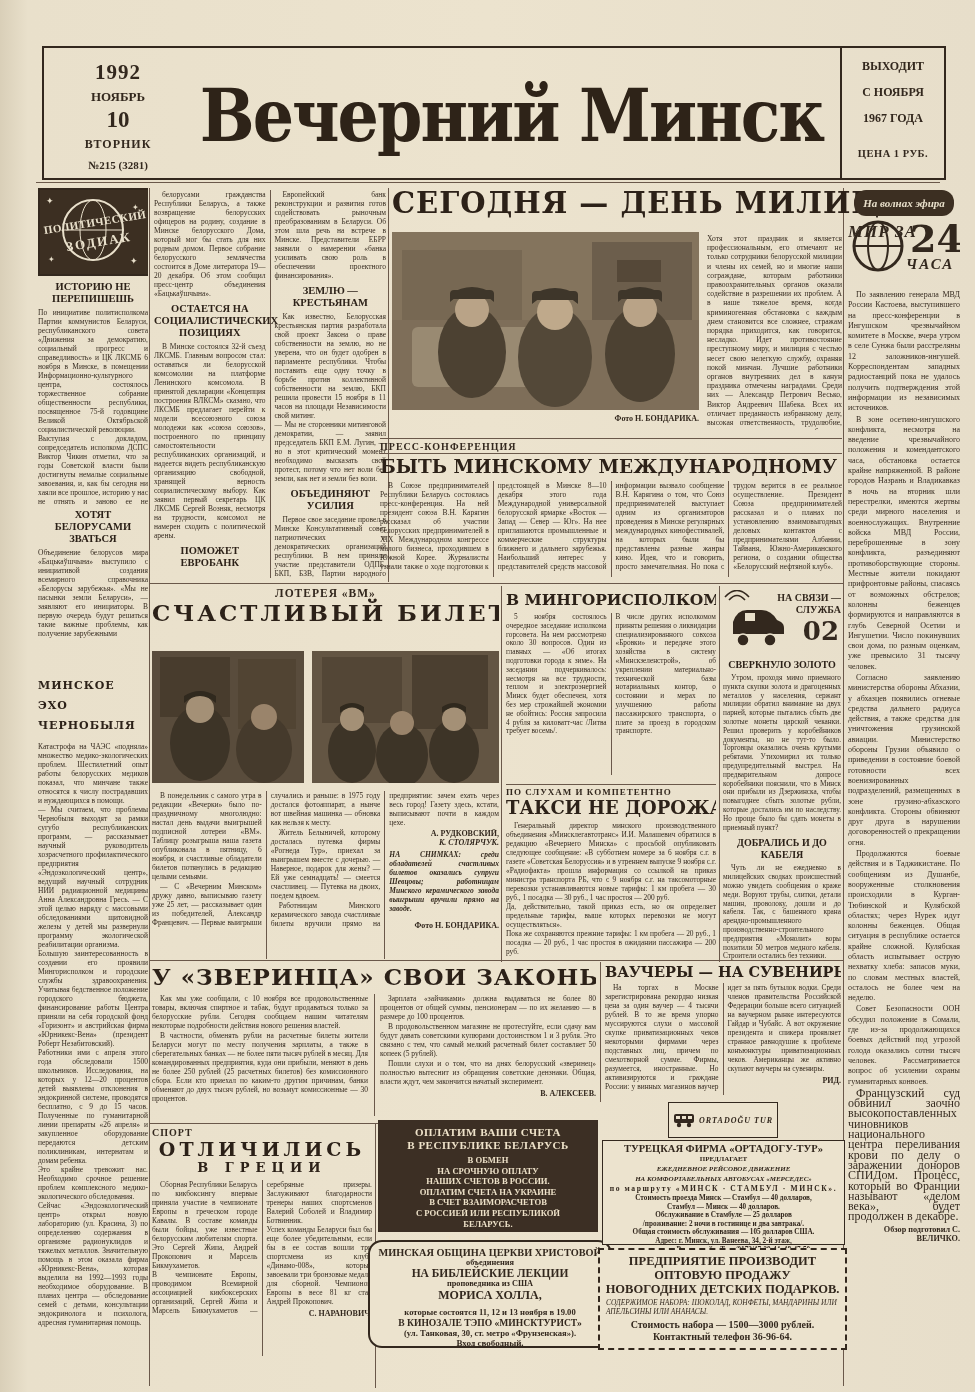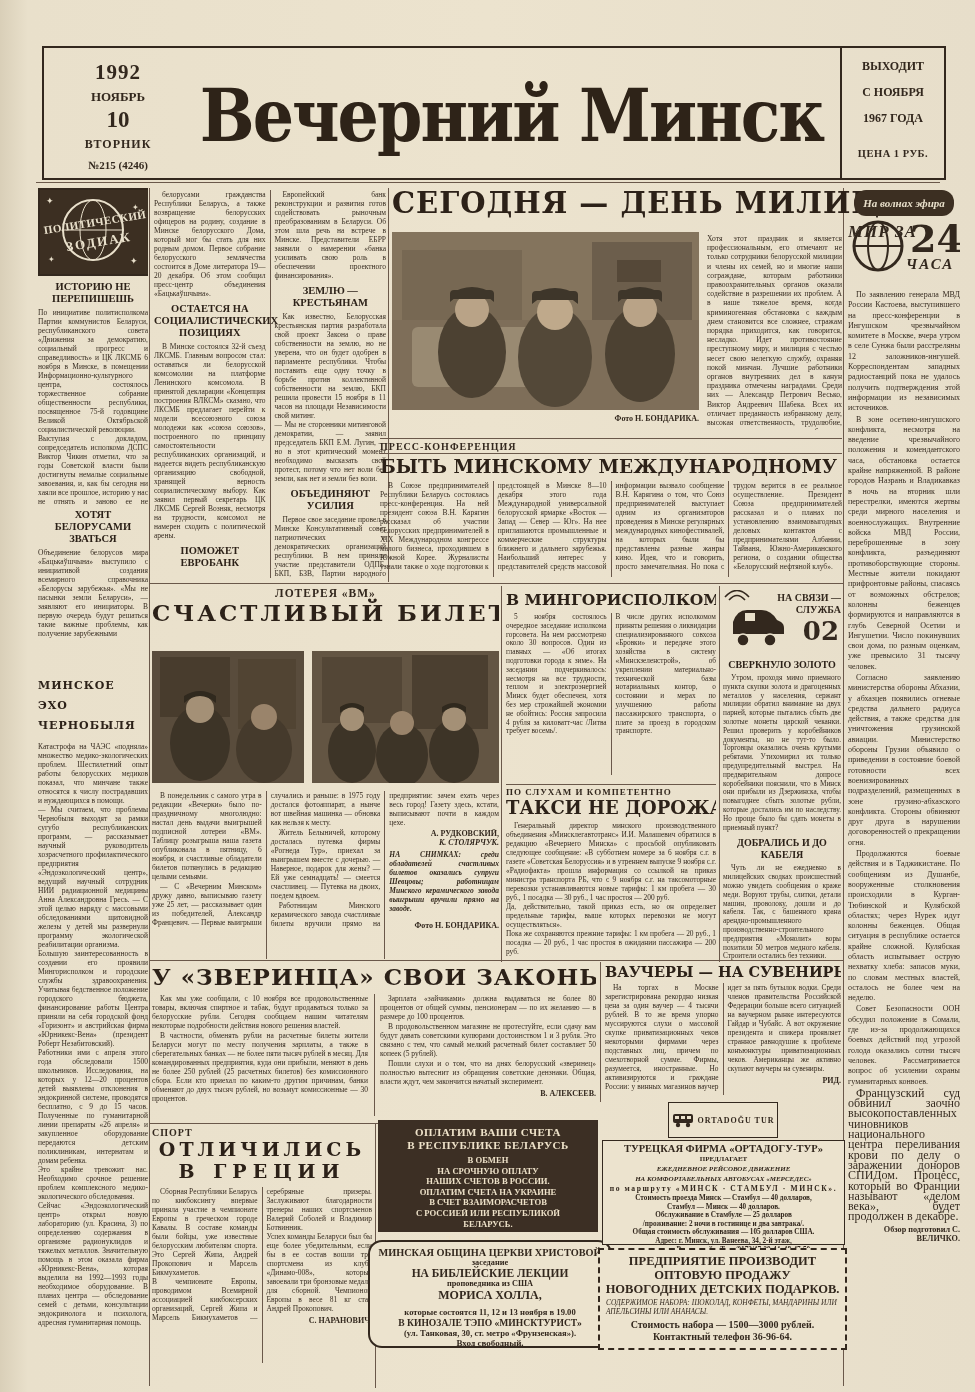--- a/index.html
+++ b/index.html
@@ -82,21 +82,21 @@
 <body>
 
 <div class="page">
 
   <div class="abs hd">
     <div class="abs hd-date">
       <div class="y">1992</div>
       <div class="m">НОЯБРЬ</div>
       <div class="d">10</div>
       <div class="w">ВТОРНИК</div>
-      <div class="n">№215 (4246)</div>
+      <div class="n">№215 (3281)</div>
     </div>
     <div class="abs hd-title">Вечерний Минск</div>
     <div class="abs hd-right">
       <div class="s">ВЫХОДИТ</div>
       <div class="s">С НОЯБРЯ</div>
       <div class="s">1967 ГОДА</div>
       <div class="p">ЦЕНА 1 РУБ.</div>
     </div>
   </div>
   <div class="hr" style="left:36px;top:182px;width:904px;"></div>
@@ -331,21 +331,21 @@
     <div class="serifhead" style="font-size:14.5px;text-align:center;white-space:nowrap;">ВАУЧЕРЫ — НА СУВЕНИРЫ</div>
     <div class="cols2" style="height:112px;margin-top:3px;overflow:hidden;">
       <p class="bt para" style="font-size:7.4px;line-height:9px;">На торгах в Москве зарегистрирована рекордно низкая цена за один ваучер — 4 тысячи рублей. В то же время упорно муссируются слухи о массовой скупке приватизационных чеков некоторыми фирмами через подставных лиц, причем по смехотворной сумме. Фирмы, разумеется, иностранные. Но активизируются и граждане России: у винных магазинов ваучер идет за пять бутылок водки. Среди членов правительства Российской Федерации больше всего ситуацией на ваучерном рынке интересуются Гайдар и Чубайс. А вот окружение президента и спикера проявляет странное равнодушие к проблеме конъюнктуры приватизационных чеков. Американцы же активно скупают ваучеры на сувениры.</p>
       <p class="byl">РИД.</p>
     </div>
   </div>
 
   <div class="abs" style="left:152px;top:1127px;width:220px;height:260px;overflow:hidden;">
     <div class="kick" style="font-size:10px;">СПОРТ</div>
     <div class="serifhead" style="font-size:19px;text-align:center;letter-spacing:4px;">ОТЛИЧИЛИСЬ</div>
-    <div class="serifhead" style="font-size:19px;text-align:center;letter-spacing:6px;">В ГРЕЦИИ</div>
+    <div class="serifhead" style="font-size:13px;text-align:center;letter-spacing:6px;">В ГРЕЦИИ</div>
     <div class="cols2" style="height:176px;margin-top:5px;overflow:hidden;">
       <p class="bt para">Сборная Республики Беларусь по кикбоксингу впервые приняла участие в чемпионате Европы в греческом городе Кавалы. В составе команды были бойцы, уже известные белорусским любителям спорта. Это Сергей Жипа, Андрей Прокопович и Марсель Бикмухаметов.
 В чемпионате Европы, проводимом Всемирной ассоциацией кикбоксерских организаций, Сергей Жипа и Марсель Бикмухаметов — серебряные призеры. Заслуживают благодарности тренеры наших спортсменов Валерий Соболей и Владимир Ботвинник.
 Успех команды Беларуси был бы еще более убедительным, если бы в ее состав вошли три спортсмена из клуба «Динамо-008», которые завоевали три бронзовые медали для сборной. Чемпионом Европы в весе 81 кг стал Андрей Прокопович.</p>
       <p class="byl">С. НАРАНОВИЧ.</p>
     </div>
   </div>
 
   <div class="abs addark" style="left:378px;top:1120px;width:220px;height:106px;padding-top:6px;">
     <div class="a">ОПЛАТИМ ВАШИ СЧЕТА</div>
@@ -355,31 +355,31 @@
     <div class="b">НАШИХ СЧЕТОВ В РОССИИ.</div>
     <div class="b">ОПЛАТИМ СЧЕТА НА УКРАИНЕ</div>
     <div class="b">В СЧЕТ ВЗАИМОРАСЧЕТОВ</div>
     <div class="b">С РОССИЕЙ ИЛИ РЕСПУБЛИКОЙ</div>
     <div class="b">БЕЛАРУСЬ.</div>
     <div class="ph">Т. 368-671.</div>
   </div>
 
   <div class="abs church" style="left:368px;top:1240px;width:240px;height:104px;">
     <div class="c1">МИНСКАЯ ОБЩИНА ЦЕРКВИ ХРИСТОВОЙ</div>
-    <div class="c2">заседание</div>
+    <div class="c2">объединения</div>
     <div class="c3">НА БИБЛЕЙСКИЕ ЛЕКЦИИ</div>
     <div class="c4">проповедника из США</div>
     <div class="c5">МОРИСА ХОЛЛА,</div>
     <div class="c6">которые состоятся 11, 12 и 13 ноября в 19.00</div>
     <div class="c7">В КИНОЗАЛЕ ТЭПО «МИНСКТУРИСТ»</div>
     <div class="c8">(ул. Танковая, 30, ст. метро «Фрунзенская»).</div>
     <div class="c9">Вход свободный.</div>
   </div>
 
-  <div class="abs" style="left:668px;top:1102px;width:108px;height:34px;border:1px solid #33281e;display:flex;align-items:center;justify-content:center;gap:4px;background:#ece3ce;">
+  <div class="abs" style="left:668px;top:1102px;width:108px;height:34px;border:1px solid #33281e;display:flex;align-items:center;justify-content:center;gap:4px;background:#ece3ce;font-style:italic;">
     <svg width="22" height="16" viewBox="0 0 22 16">
       <rect x="1" y="2" width="20" height="9" rx="2" fill="#33281e"></rect>
       <rect x="3" y="4" width="4" height="3" fill="#ece3ce"></rect>
       <rect x="9" y="4" width="4" height="3" fill="#ece3ce"></rect>
       <rect x="15" y="4" width="4" height="3" fill="#ece3ce"></rect>
       <circle cx="6" cy="13" r="2.2" fill="#33281e"></circle>
       <circle cx="16" cy="13" r="2.2" fill="#33281e"></circle>
     </svg>
     <span style="font-size:8px;font-weight:bold;letter-spacing:1px;">ORTADOĞU TUR</span>
   </div>

